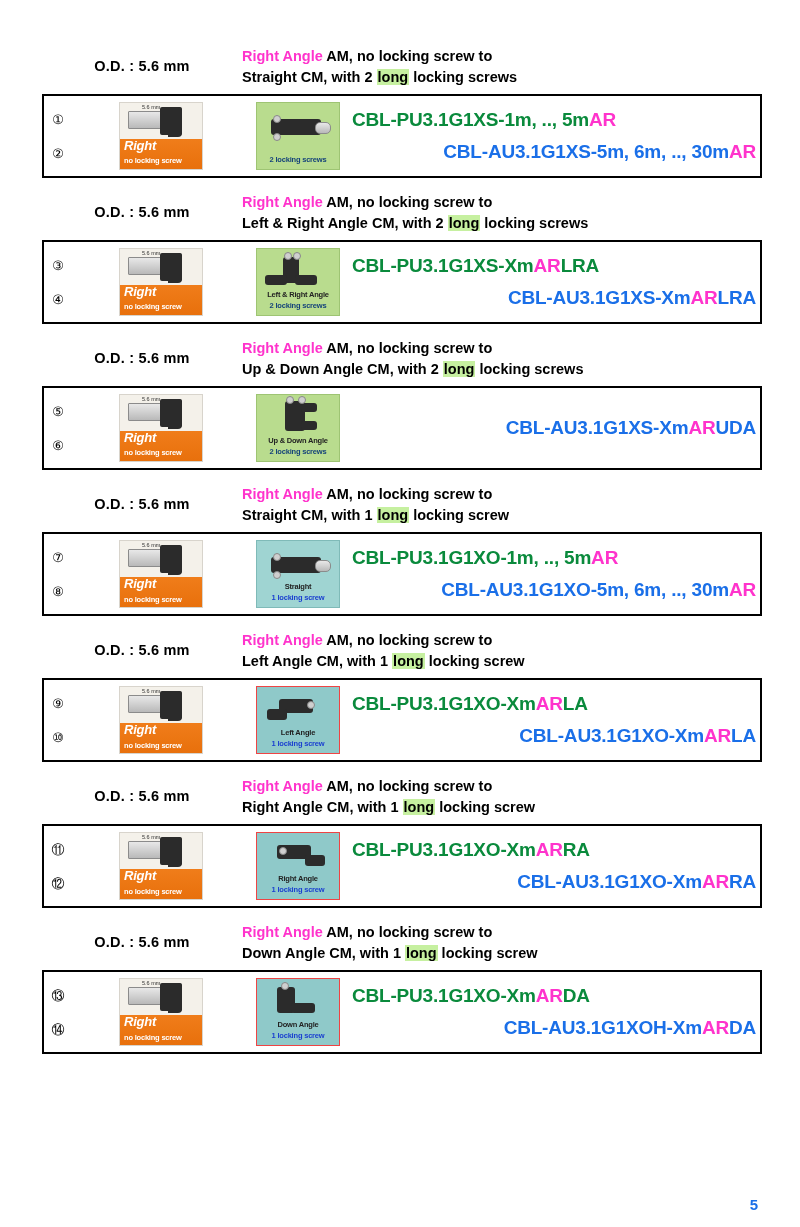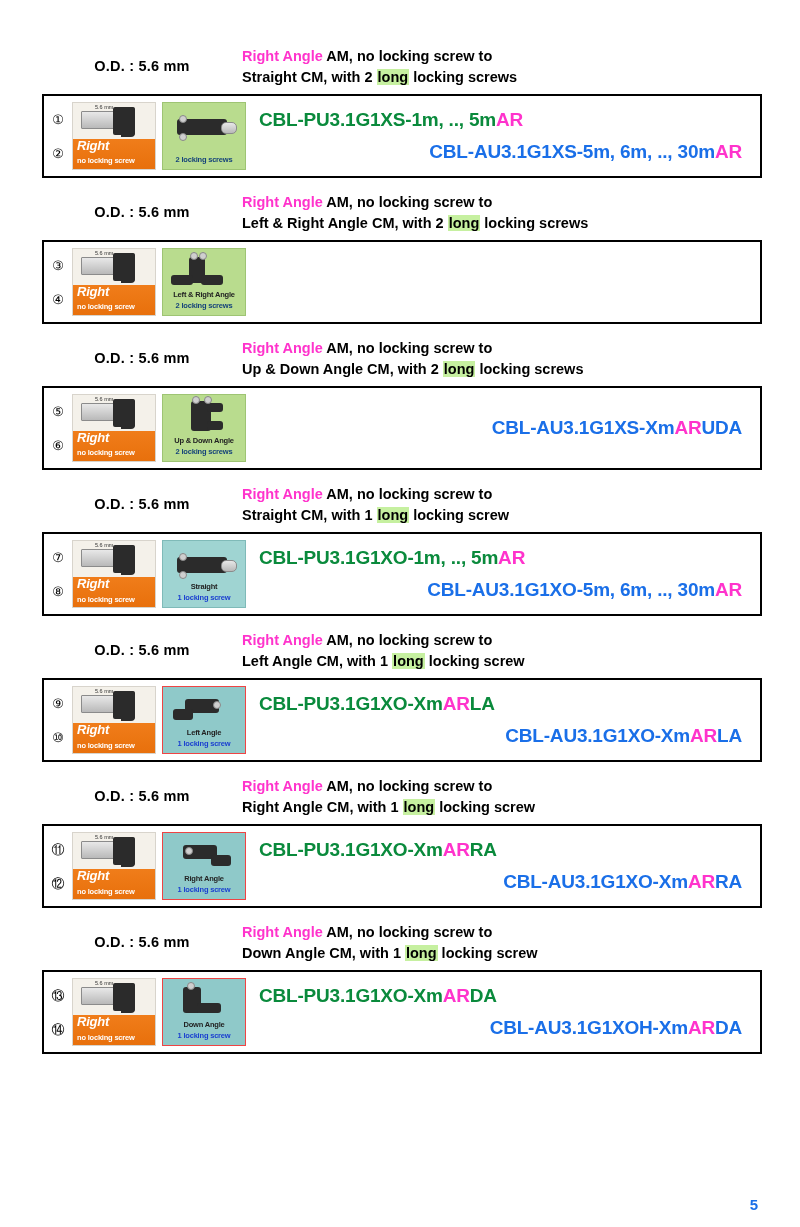--- a/index.html
+++ b/index.html
@@ -79,21 +79,21 @@
     display: flex;
     align-items: center;
     gap: 6px;
     padding: 6px 4px 6px 0;
   }
   .col-text {
     flex: 1 1 auto;
     display: flex;
     flex-direction: column;
     justify-content: space-around;
-    padding: 8px 18px 8px 8px;
+    padding: 8px 4px 8px 8px;
   }
   .pn {
     font-size: 19px;
     font-weight: bold;
     line-height: 1.45;
     white-space: nowrap;
     letter-spacing: -0.2px;
   }
   .pn.green { color: #0a8a3c; }
   .pn.blue { color: #1a6fe8; text-align: right; }
@@ -101,20 +101,21 @@
   .g { color: #0a8a3c; }
   .b { color: #1a6fe8; }
 
   
   .thumb {
     width: 82px;
     height: 66px;
     position: relative;
     overflow: hidden;
     flex: 0 0 auto;
+    margin-left: 47px;
   }
   .thumb.am {
     background: linear-gradient(180deg,#f4f1ea 0%,#f4f1ea 54%,#f07d1a 54%,#e8700c 100%);
     border: 1px solid #d8d4cc;
   }
   .thumb.cm-green {
     background: #b9dc8e;
     border: 1px solid #9ec473;
   }
   .thumb.cm-teal {
@@ -259,20 +260,24 @@
             <div class="thumb cm-green">
               <div class="plug-body" style="left: 26px; top: 8px; width: 16px; height: 26px; border-radius: 3px;"></div>
               <div class="plug-body" style="left: 8px; top: 26px; width: 22px; height: 10px; border-radius: 3px;"></div>
               <div class="plug-body" style="left: 38px; top: 26px; width: 22px; height: 10px; border-radius: 3px;"></div>
               <div class="screw" style="left: 27px; top: 3px; width: 6px; height: 6px;"></div>
               <div class="screw" style="left: 36px; top: 3px; width: 6px; height: 6px;"></div>
               <div class="thumb-label cm-lab-top">Left &amp; Right Angle</div>
               <div class="thumb-label cm-lab-bot dark">2 locking screws</div>
             </div>
           </div>
+          <div class="col-text">
+            <div class="pn green"><span class="g">CBL-PU3.1G1XS-Xm</span><span class="m">AR</span><span class="g">LRA</span></div>
+            <div class="pn blue"><span class="b">CBL-AU3.1G1XS-Xm</span><span class="m">AR</span><span class="b">LRA</span></div>
+          </div>
         </div>
       </div>
       <div class="block">
         <div class="hdr">
           <div class="hdr-od">O.D. : 5.6 mm</div>
           <div class="hdr-desc">
             <div><span class="pink">Right Angle</span> AM, no locking screw to</div>
             <div>Up &amp; Down Angle CM, with 2 <span class="hl">long</span> locking screws</div>
           </div>
         </div>

